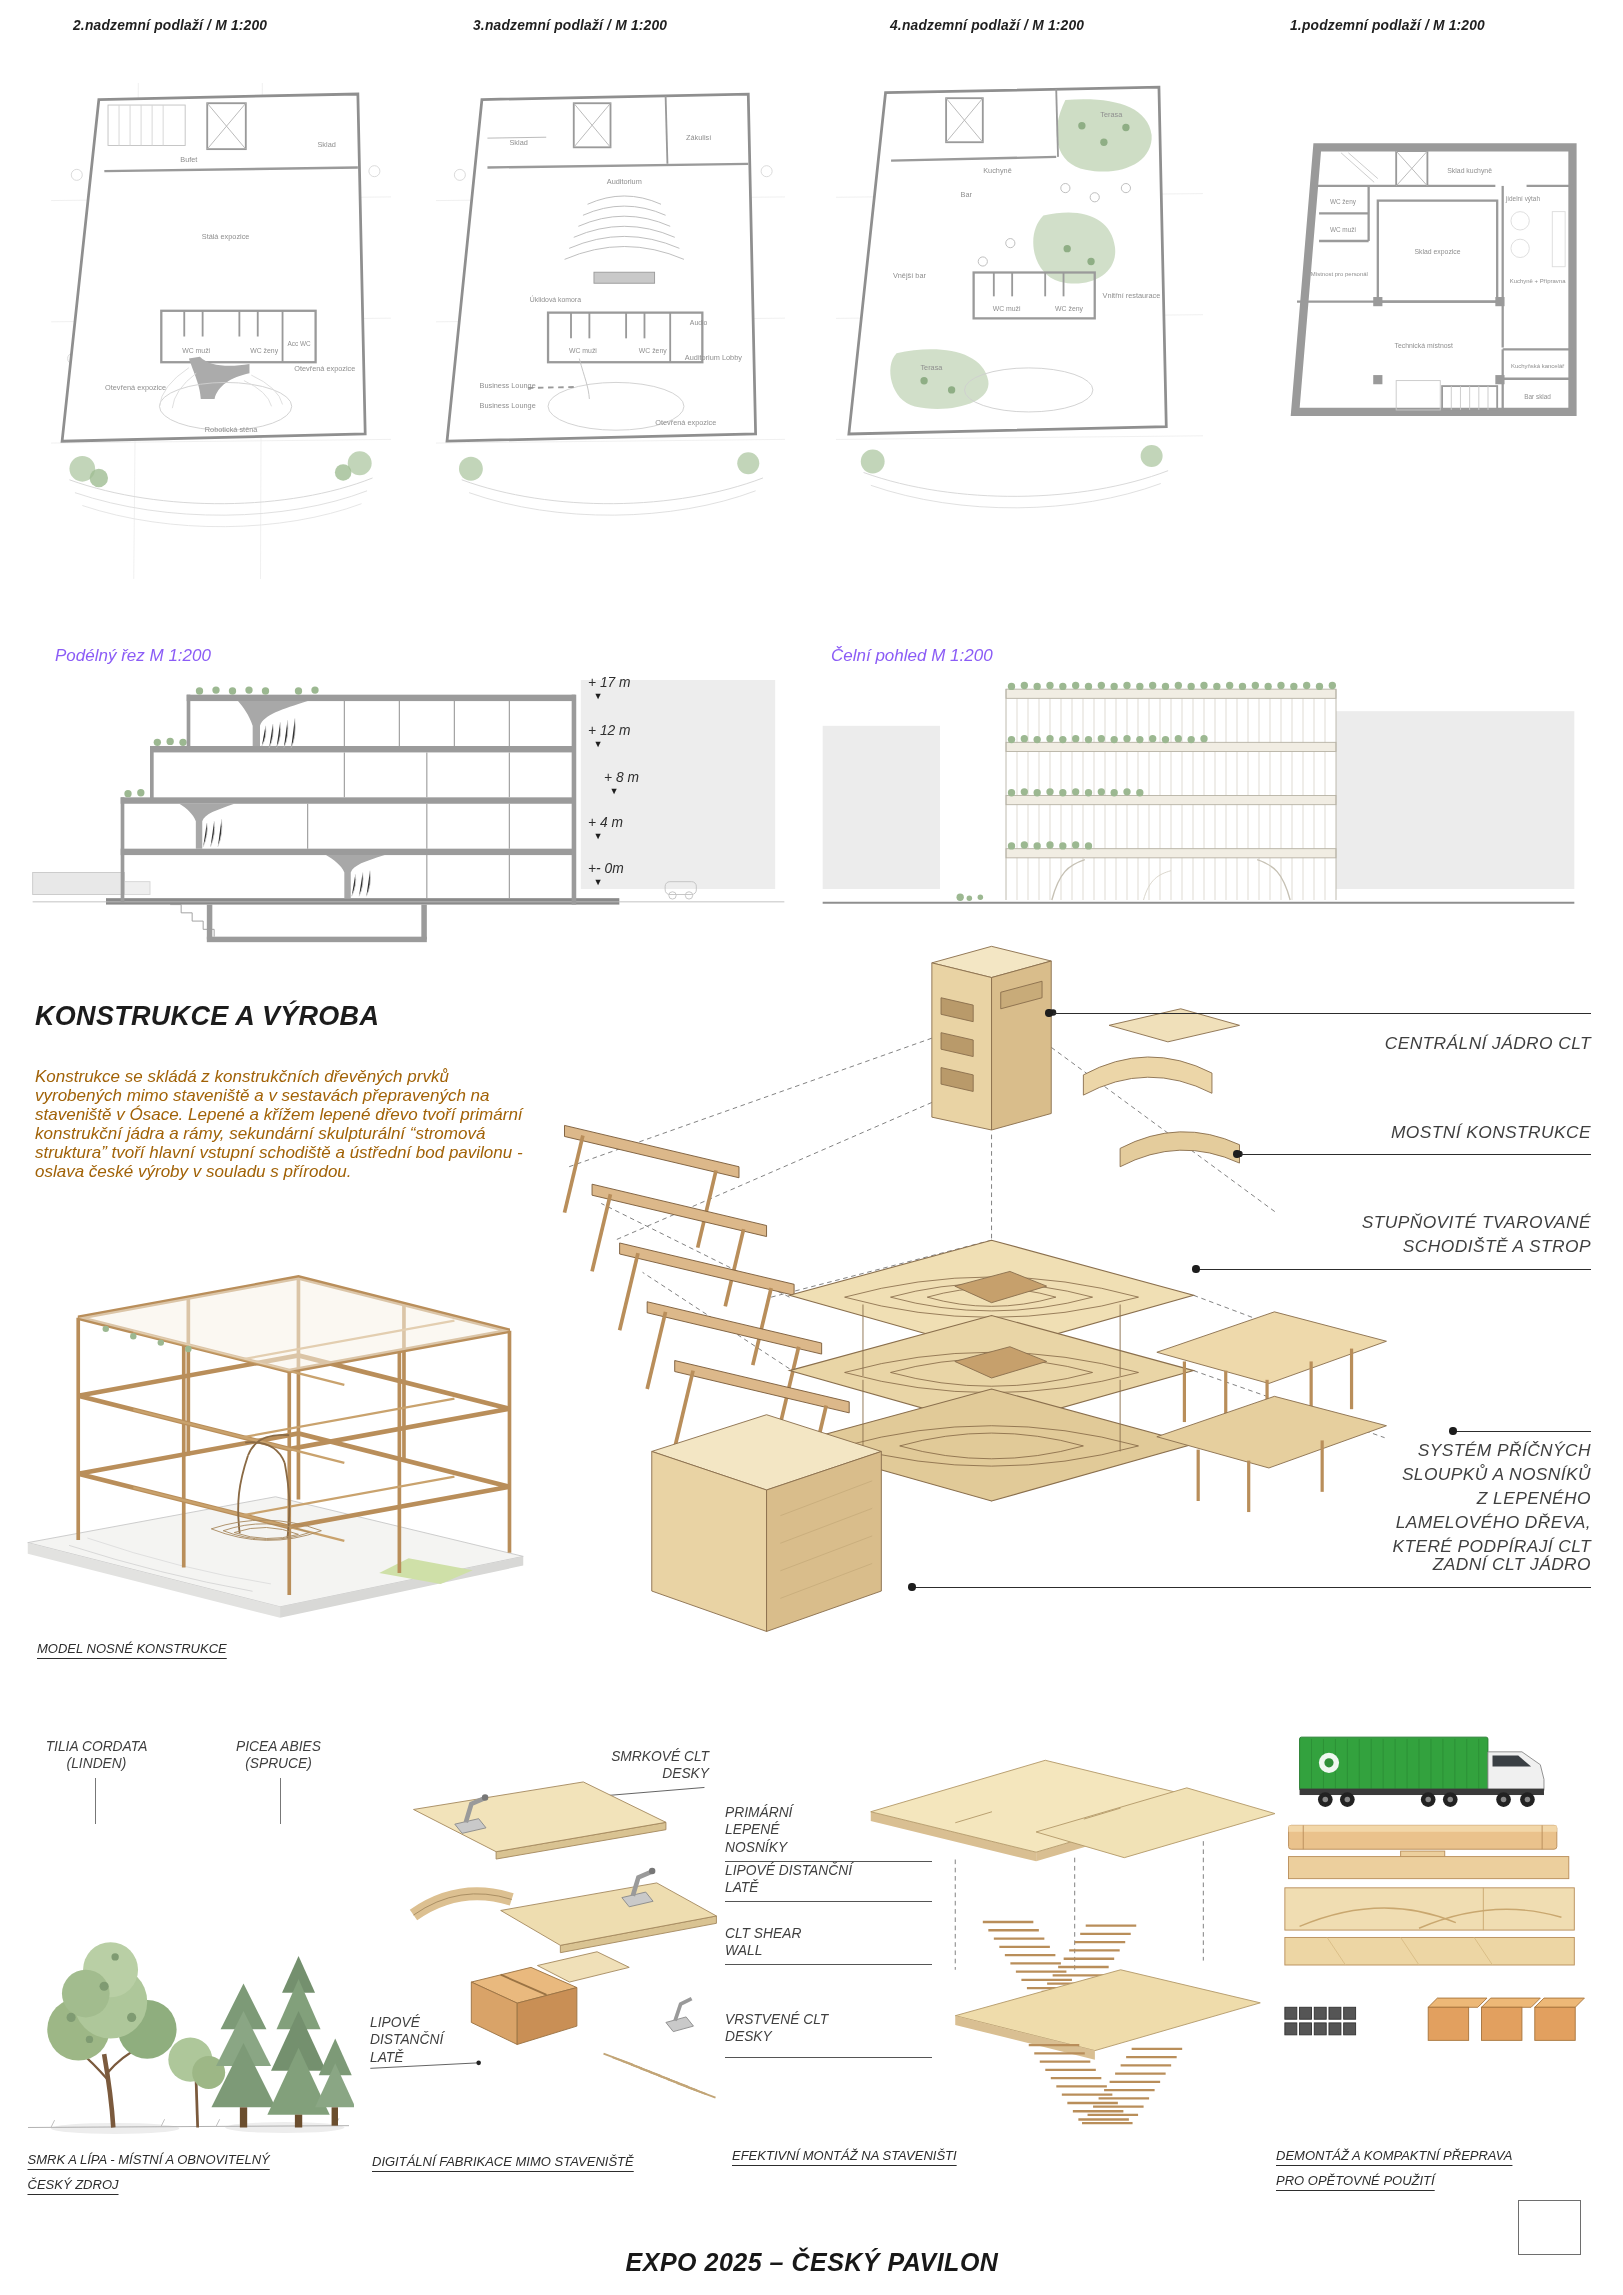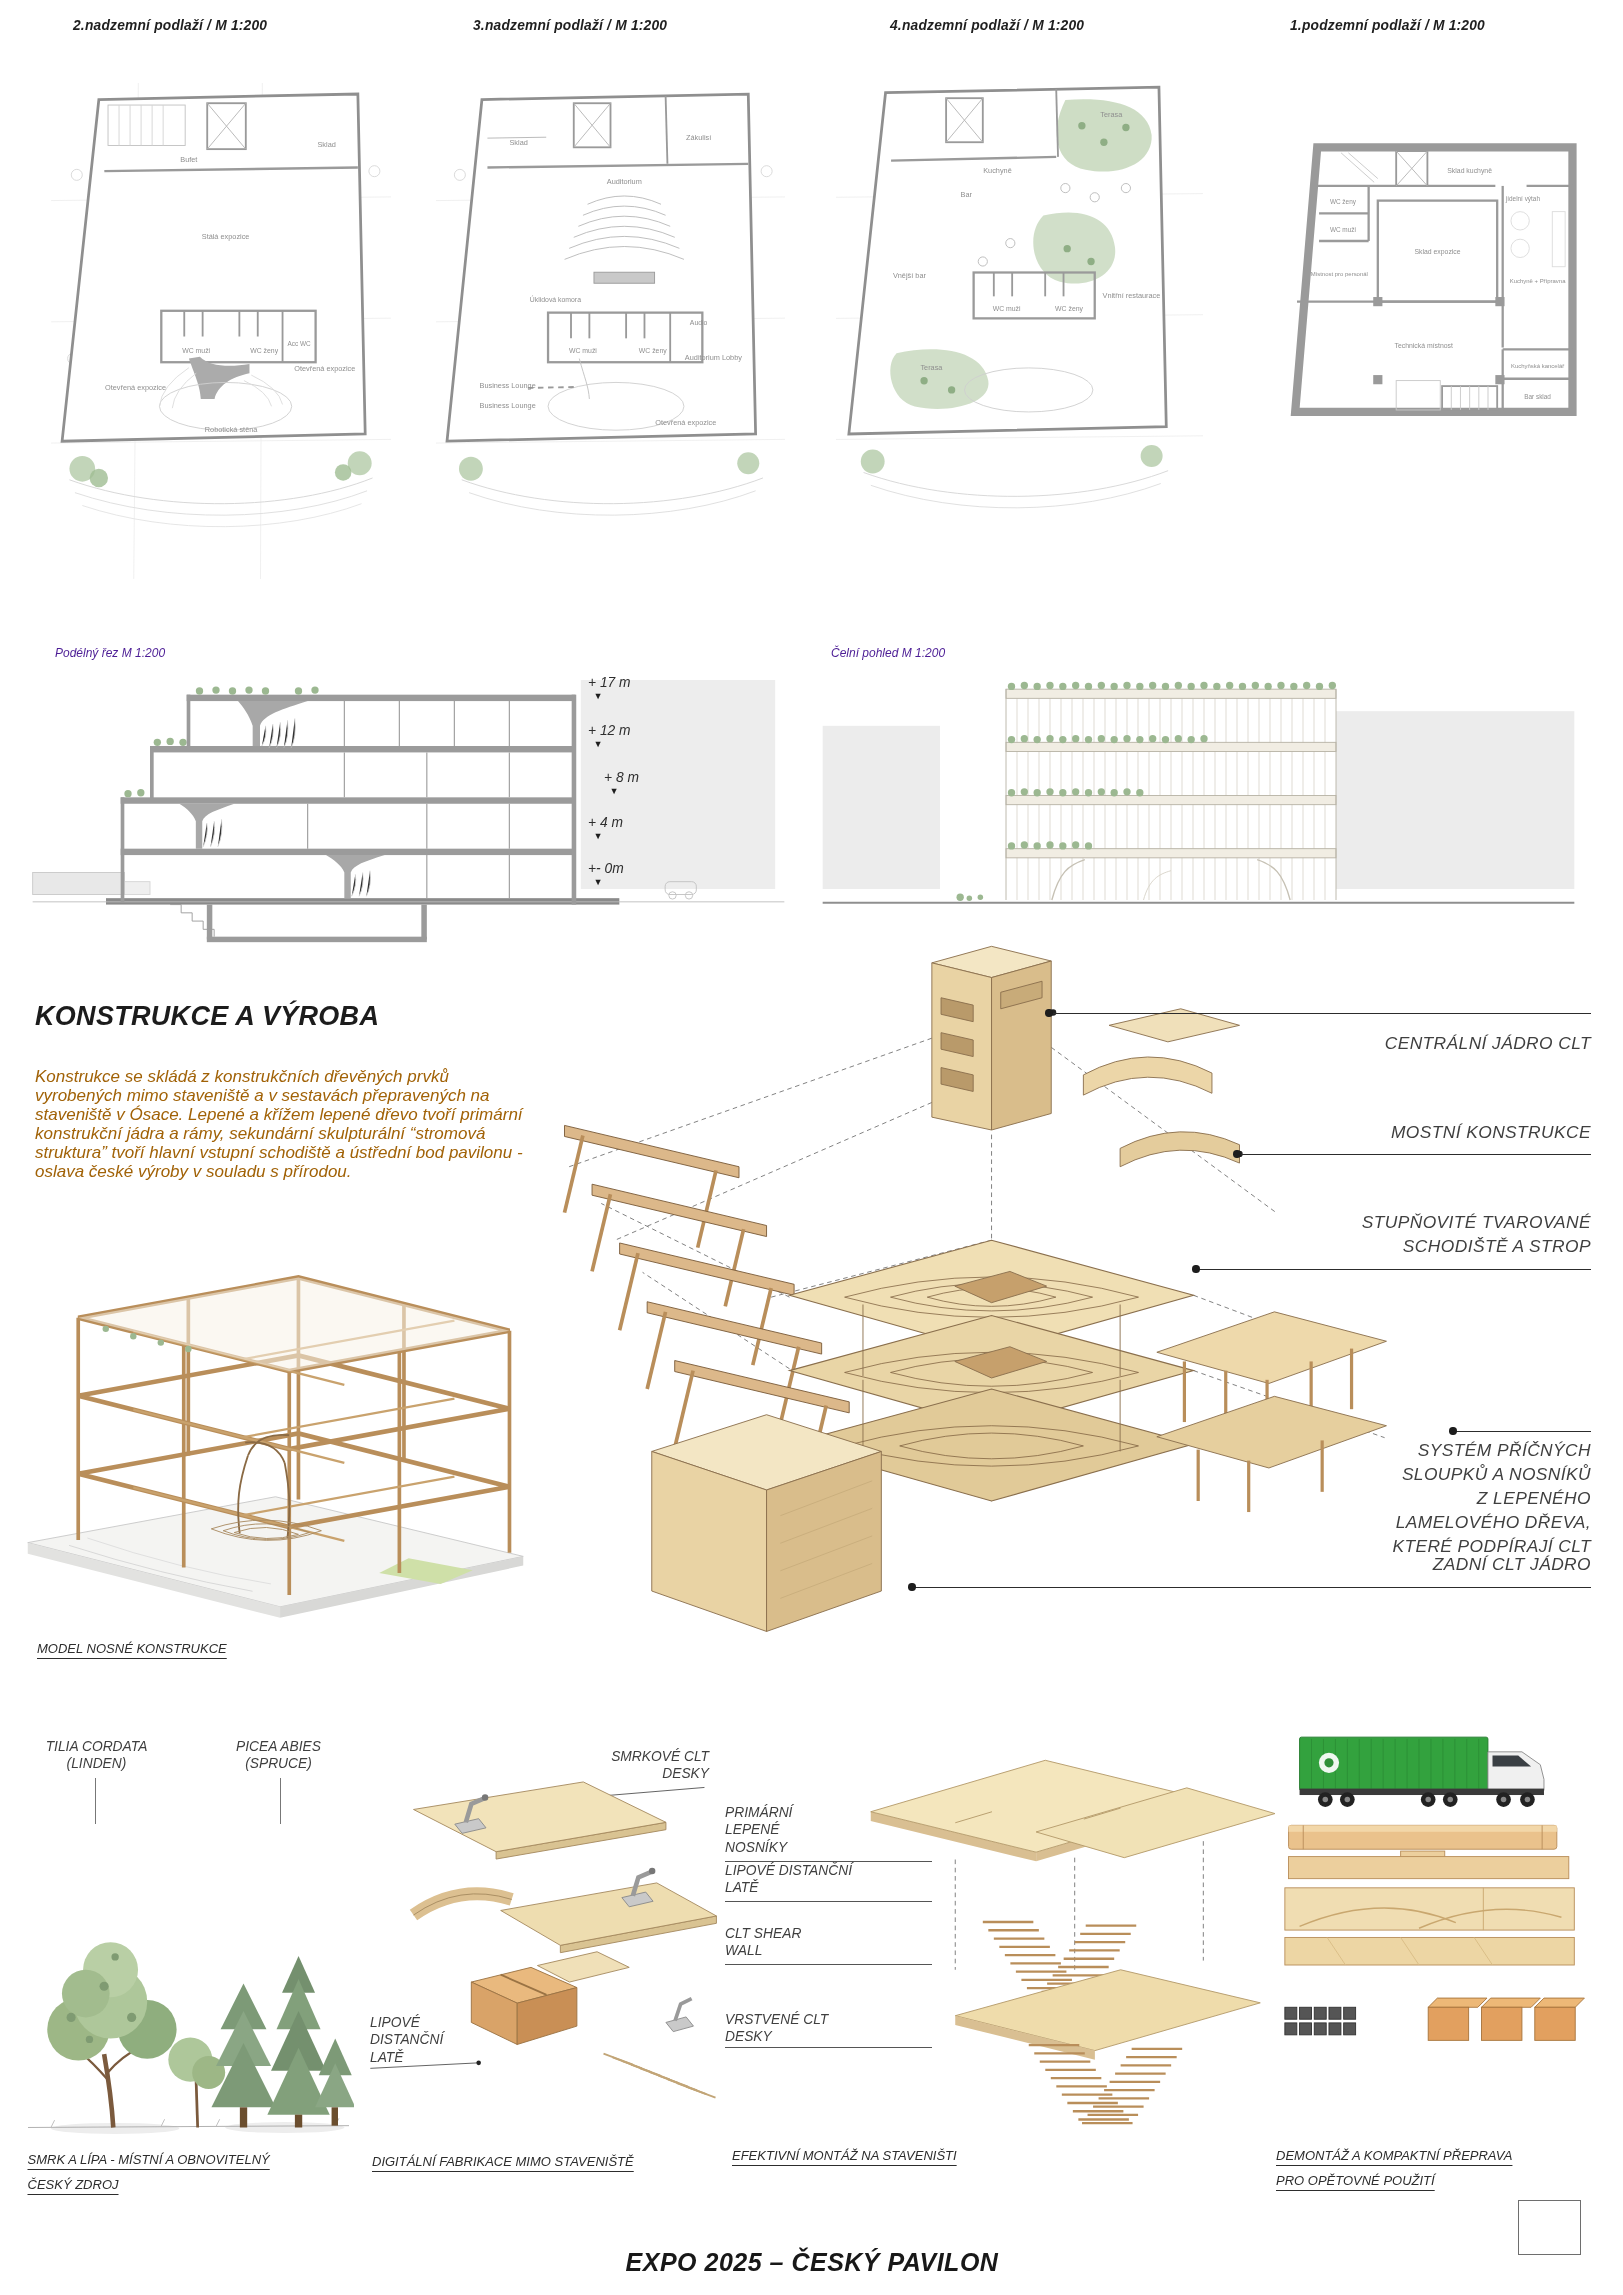--- a/index.html
+++ b/index.html
@@ -2,21 +2,21 @@
 <html style="font-size:14.7px"><head>
 <meta charset="utf-8">
 <style>
   html,body{margin:0;padding:0;background:#fff;}
   #board{position:relative;width:1624px;height:2296px;background:#ffffff;overflow:hidden;
          font-family:"Liberation Sans",sans-serif;color:#333;}
   .fig{position:absolute;}
   .lbl{position:absolute;font-style:italic;color:#3d3d3d;}
   .pre{white-space:pre-line;}
   .plan-title{font-size:13.8px;font-weight:700;font-style:italic;color:#1f1f1f;letter-spacing:0.2px;}
-  .row2-title{font-size:12px;font-weight:400;font-style:italic;color:#4c1d95;text-align:right;}
+  .row2-title{font-size:17px;font-weight:400;font-style:italic;color:#8b5cf6;text-align:right;}
   .hmark{position:absolute;left:588px;font-size:13.8px;font-style:italic;color:#2e2e2e;}
   .hmark::after{content:"▼";display:block;font-style:normal;font-size:9.2px;color:#1e1e1e;margin:1.8px 0 0 5.5px;line-height:9.2px;}
   .h1{position:absolute;font-size:27px;font-weight:800;font-style:italic;color:#1c1c1c;letter-spacing:0.3px;}
   .body-text{position:absolute;font-size:17px;font-style:italic;color:#a16207;line-height:19px;width:496px;}
   .callout{position:absolute;right:33px;text-align:right;font-size:17.4px;font-style:italic;color:#3f3f3f;letter-spacing:0.4px;line-height:24px;}
   .rule{position:absolute;border-top:1.8px solid #2c2c2c;height:0;}
   .rule.dot::before{content:"";position:absolute;left:-1.8px;top:-4.6px;width:7.3px;height:7.3px;border-radius:50%;background:#1d1d1d;}
   .caption{position:absolute;font-size:13px;font-style:italic;color:#2d2d2d;line-height:25px;
            text-decoration:underline;text-underline-offset:4.6px;text-decoration-thickness:1.4px;}
   .small-label{position:absolute;font-size:13.8px;font-style:italic;color:#3f3f3f;line-height:17.4px;}
@@ -647,21 +647,21 @@
     <polyline points="340,300 346,282 358,276" fill="none" stroke="#9a9a9a" stroke-width="4"></polyline>
   </svg>
 
   <div class="small-label pre" style="left:725px;top:1780px;width:207px;border-bottom:1.4px solid #555;padding-bottom:4.6px;margin-top:24px;">PRIMÁRNÍ
 LEPENÉ
 NOSNÍKY</div>
   <div class="small-label pre" style="left:725px;top:1862px;width:207px;border-bottom:1.4px solid #555;padding-bottom:4.6px;">LIPOVÉ DISTANČNÍ
 LATĚ</div>
   <div class="small-label pre" style="left:725px;top:1925px;width:207px;border-bottom:1.4px solid #555;padding-bottom:4.6px;">CLT SHEAR
 WALL</div>
-  <div class="small-label pre" style="left:725px;top:2011px;width:207px;border-bottom:1.4px solid #555;padding-bottom:1px;">VRSTVENÉ CLT
+  <div class="small-label pre" style="left:725px;top:2011px;width:207px;border-bottom:1.4px solid #555;padding-bottom:11px;">VRSTVENÉ CLT
 DESKY</div>
 
   <svg class="fig" style="left:845px;top:1740px;" width="441" height="409" viewBox="0 0 480 445">
     <polygon points="28,78 208,122 208,132 28,88" fill="#d9bf92"></polygon>
     <polygon points="208,122 398,66 398,76 208,132" fill="#d9bf92"></polygon>
     <polygon points="28,78 218,22 398,66 208,122" fill="#f4e6bd" stroke="#b49a6a"></polygon>
     <polygon points="208,100 372,52 468,80 304,128" fill="#f1e2b6" stroke="#b49a6a"></polygon>
     <line x1="120" y1="90" x2="160" y2="78" stroke="#b49a6a"></line>
       <line x1="260" y1="86" x2="300" y2="74" stroke="#b49a6a"></line>
     <g stroke="#777" stroke-width="1" stroke-dasharray="5,4">

